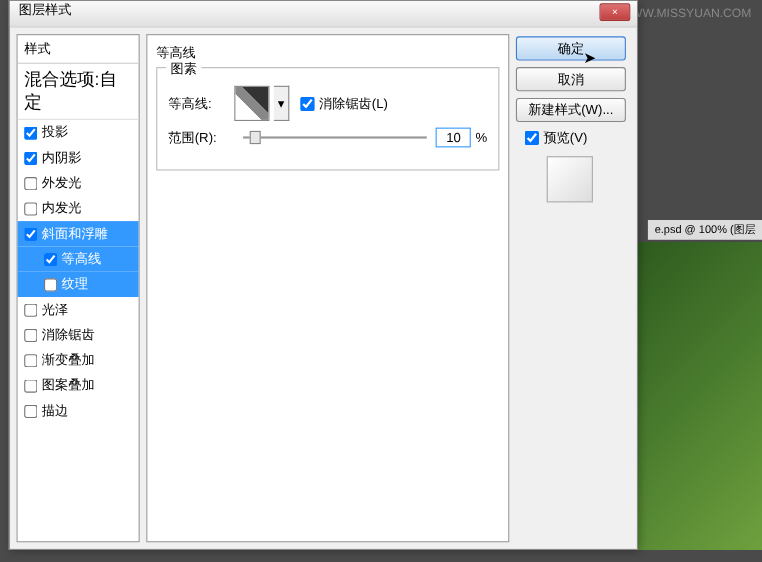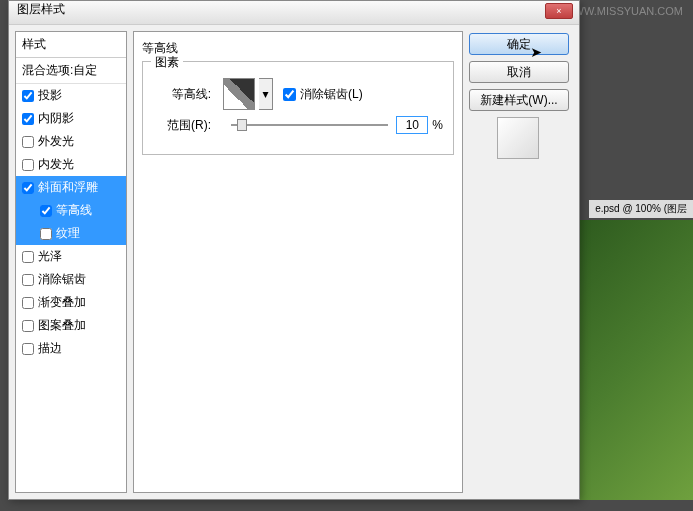--- a/index.html
+++ b/index.html
@@ -7,30 +7,30 @@
 .bg-image { position: absolute; right: 0; top: 220px; width: 120px; height: 280px; background: linear-gradient(135deg, #2d5a1e, #4a7c2e, #6fa03e); }
 .bg-tab { position: absolute; right: 0; top: 200px; background: #ddd; padding: 2px 6px; font-size: 10px; }
 .watermark { position: absolute; top: 4px; right: 10px; color: #888; font-size: 11px; }
 .dialog { position: absolute; left: 8px; top: 0; width: 572px; height: 500px; background: #f0f0f0; border: 1px solid #888; box-shadow: 2px 2px 8px rgba(0,0,0,0.3); }
 .titlebar { height: 24px; background: linear-gradient(#fafafa, #e0e0e0); border-bottom: 1px solid #ccc; display: flex; padding: 0 4px; position: relative; }
 .titlebar-text { font-size: 12px; padding-left: 4px; }
 .close-btn { position: absolute; right: 6px; top: 2px; width: 28px; height: 16px; background: linear-gradient(#e07070, #c04040); border: 1px solid #a03030; border-radius: 2px; color: #fff; font-size: 9px; text-align: center; line-height: 14px; }
 .dialog-body { display: flex; padding: 6px; height: calc(100% - 24px); }
 .left-panel { width: 112px; border: 1px solid #999; background: #fff; margin-right: 6px; }
 .left-header { padding: 4px 6px; font-size: 12px; border-bottom: 1px solid #ccc; font-family: Liberation Serif, serif; }
-.left-sub { padding: 4px 6px; font-size: 12px; border-bottom: 1px solid #e0e0e0; }
+.left-sub { padding: 4px 6px; font-size: 16px; border-bottom: 1px solid #e0e0e0; }
 .style-item { padding: 3px 6px; display: flex; align-items: center; cursor: default; }
 .style-item.indent { padding-left: 24px; }
 .style-item.selected { background: #3399ff; color: #fff; }
 .style-item input[type=checkbox] { margin-right: 4px; width: 12px; height: 12px; }
 .center-panel { flex: 1; border: 1px solid #999; background: #fff; padding: 8px; position: relative; }
 .fieldset { border: 1px solid #bbb; padding: 10px 10px 14px 10px; margin-bottom: 8px; position: relative; }
 .fieldset-label { position: absolute; top: -8px; left: 8px; background: #fff; padding: 0 4px; font-size: 12px; }
 .row { display: flex; align-items: center; margin: 6px 0; }
-.row-label { width: 58px; text-align: right; margin-right: 12px; }
+.row-label { width: 58px; margin-right: 2px; }
 .contour-thumb { width: 32px; height: 32px; border: 1px solid #888; background: linear-gradient(to top right, #fff 0%, #fff 40%, #888 40%, #888 60%, #333 60%, #333 100%); margin-right: 4px; }
 .dropdown-arrow { width: 14px; height: 32px; border: 1px solid #888; border-left: none; background: #f0f0f0; display: flex; align-items: center; justify-content: center; margin-right: 10px; }
 .slider-track { flex: 1; height: 2px; background: #999; position: relative; margin: 0 8px; }
 .slider-thumb { position: absolute; left: 6px; top: -5px; width: 10px; height: 12px; background: #e8e8e8; border: 1px solid #888; }
 .num-input { width: 32px; height: 18px; border: 1px solid #3399ff; background: #fff; text-align: center; font-size: 12px; color: #000; }
 .right-panel { width: 110px; padding: 2px 0 0 6px; }
 .btn { width: 100px; height: 22px; border: 1px solid #888; background: linear-gradient(#fdfdfd, #e4e4e4); border-radius: 3px; margin-bottom: 6px; font-size: 12px; display: flex; align-items: center; justify-content: center; cursor: default; }
 .btn.primary { border: 1px solid #3b7fd4; background: linear-gradient(#eaf3fc, #bcd8f3); position: relative; }
 .cursor-arrow { position: absolute; right: 26px; top: 10px; font-size: 14px; color: #000; pointer-events: none; }
 .preview-row { display: flex; align-items: center; margin: 4px 0 8px 8px; }
@@ -136,17 +136,21 @@
       </div>
     </div>
 
     <div class="right-panel">
       <div class="btn primary">
         <span>确定</span>
         <span class="cursor-arrow">➤</span>
       </div>
       <div class="btn">取消</div>
       <div class="btn">新建样式(W)...</div>
+      <label class="preview-row">
+        <input type="checkbox" checked="" style="">
+        <span>预览(V)</span>
+      </label>
       <div class="preview-swatch"></div>
     </div>
 
   </div>
 </div>
 
 </body></html>

